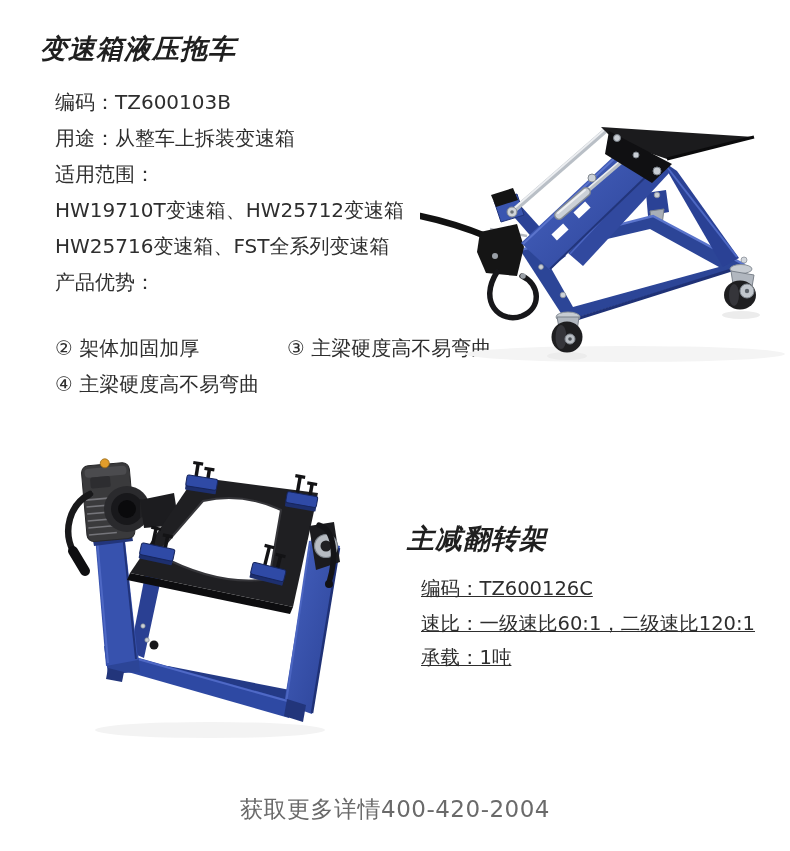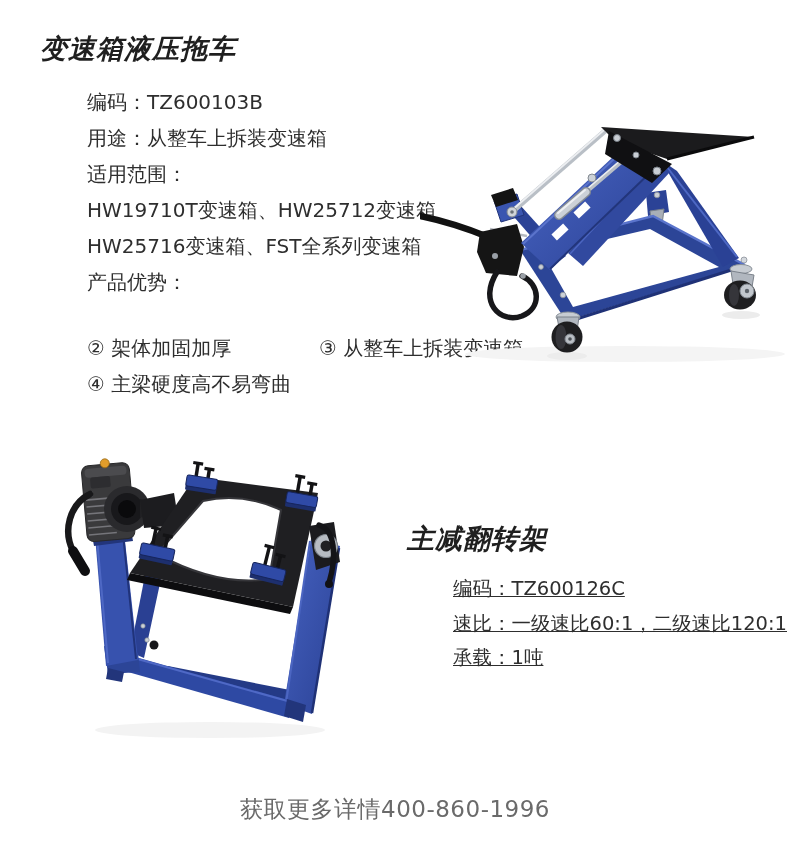--- a/index.html
+++ b/index.html
@@ -7,21 +7,21 @@
     width:790px;height:851px;position:relative;overflow:hidden;
     background:#ffffff;color:#2e2e2e;
     font-family:"DejaVu Sans","Liberation Sans",sans-serif;
   }
   .p-title{position:absolute;font-size:27px;font-weight:bold;color:#1f1f1f;letter-spacing:1px;white-space:nowrap;font-style:italic;}
   #p1-title{left:40px;top:31px;}
   #p2-title{left:407px;top:521px;}
   .spec-block{position:absolute;white-space:nowrap;}
   #p1-lines{left:55px;top:84px;font-size:20px;line-height:36px;}
   #p2-lines{left:421px;top:572px;font-size:19.5px;line-height:34.5px;text-decoration:underline;}
-  .spec-line{white-space:nowrap;margin-left:32px;}
+  .spec-line{white-space:nowrap;}
   #p1-adv{
     position:absolute;left:55px;top:330px;
     display:grid;grid-template-columns:232px auto;
     font-size:20px;line-height:36px;white-space:nowrap;
   }
   .photo{position:absolute;}
   #p1-photo{left:420px;top:70px;width:370px;height:300px;}
   #p2-photo{left:40px;top:430px;width:360px;height:340px;}
   #footer{
     position:absolute;left:0;right:0;top:794px;text-align:center;
@@ -37,21 +37,21 @@
   <div class="spec-line">编码：TZ600103B</div>
   <div class="spec-line">用途：从整车上拆装变速箱</div>
   <div class="spec-line">适用范围：</div>
   <div class="spec-line">HW19710T变速箱、HW25712变速箱</div>
   <div class="spec-line">HW25716变速箱、FST全系列变速箱</div>
   <div class="spec-line">产品优势：</div>
 </div>
 
 <div id="p1-adv">
   <div class="spec-line">② 架体加固加厚</div>
-  <div class="spec-line">③ 从整车上拆装变速箱</div>
+  <div class="spec-line">③ 主梁硬度高不易弯曲</div>
   <div class="spec-line">④ 主梁硬度高不易弯曲</div>
 </div>
 
 <svg class="photo" id="p1-photo" viewBox="0 0 370 300" aria-hidden="true">
   <defs>
     <linearGradient id="blu1" x1="0" y1="0" x2="1" y2="1">
       <stop offset="0" stop-color="#4a66c4"></stop>
         <stop offset="1" stop-color="#2a4195"></stop>
     </linearGradient>
   </defs>
@@ -252,13 +252,13 @@
 </svg>
 
 <div class="p-title" id="p2-title">主减翻转架</div>
 
 <div class="spec-block" id="p2-lines">
   <div class="spec-line">编码：TZ600126C</div>
   <div class="spec-line">速比：一级速比60:1，二级速比120:1</div>
   <div class="spec-line">承载：1吨</div>
 </div>
 
-<div id="footer">获取更多详情400-860-1996</div>
+<div id="footer">获取更多详情400-420-2004</div>
 
 </body></html>

